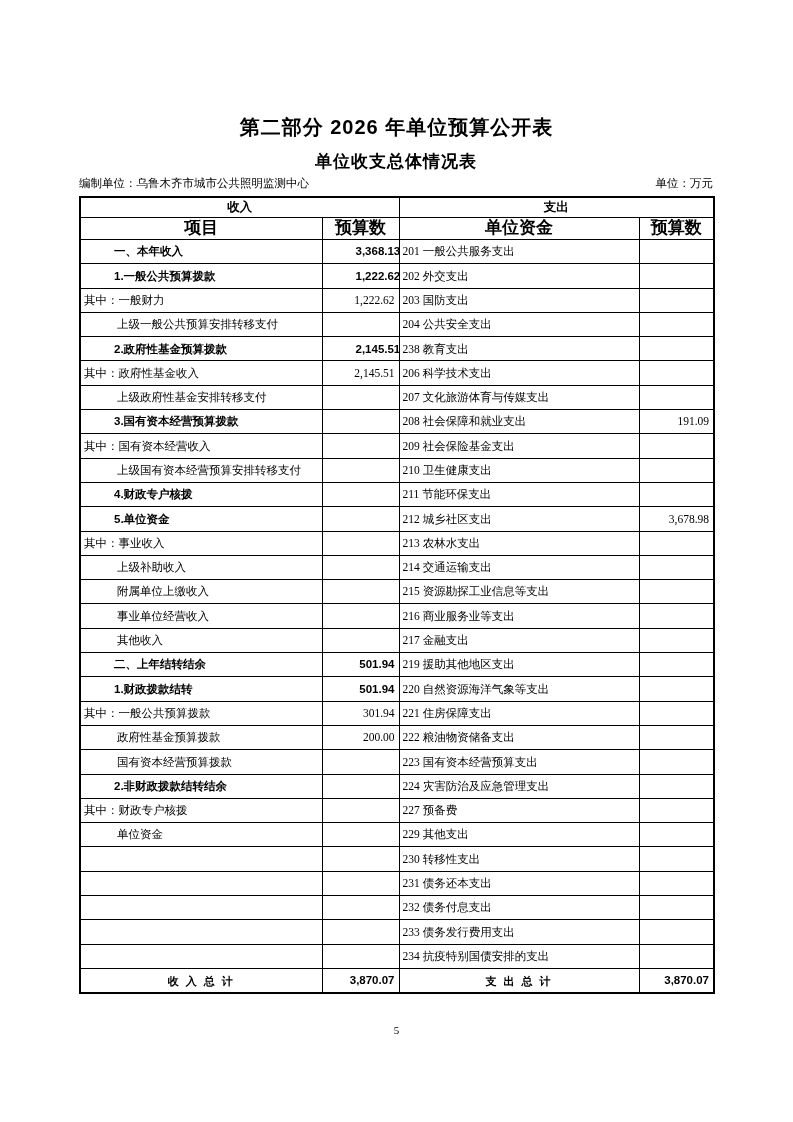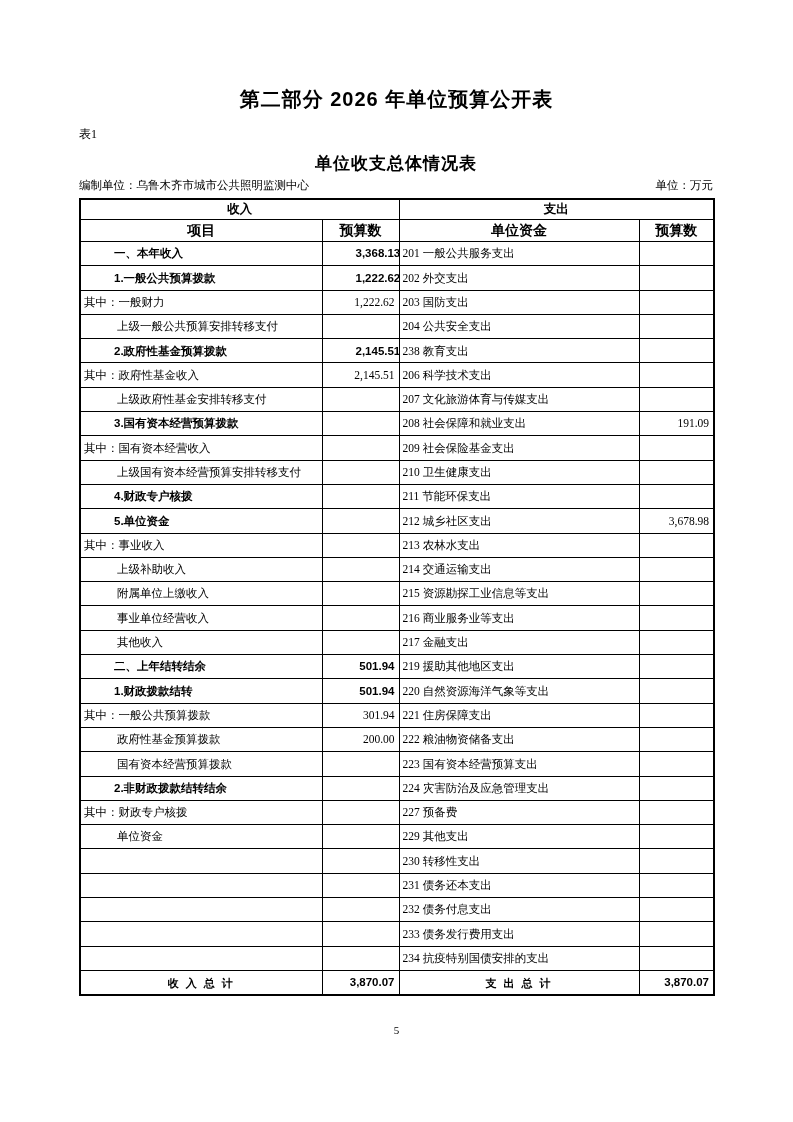--- a/index.html
+++ b/index.html
@@ -6,21 +6,21 @@
   .page {
     position: relative;
     width: 793px;
     height: 1122px;
     background: #ffffff;
     color: #000000;
     font-family: "Liberation Serif", "DejaVu Serif", serif;
     overflow: hidden;
   }
   .doc-title {
-    padding-top: 86px;
+    padding-top: 114px;
     text-align: center;
     font-size: 20px;
     font-weight: bold;
     font-family: "Liberation Sans", "DejaVu Sans", sans-serif;
     letter-spacing: 1px;
   }
   .content { width: 634px; margin-left: 79px; }
   .table-label { margin-top: 13px; font-size: 12px; }
   .table-title {
     margin-top: 9px;
@@ -57,21 +57,21 @@
     height: 19px;
     text-align: center;
     font-weight: bold;
     font-size: 12.5px;
     font-family: "Liberation Sans", "DejaVu Sans", sans-serif;
   }
   .budget-table thead tr.h2row th {
     height: 21px;
     text-align: center;
     font-weight: bold;
-    font-size: 14px;
+    font-size: 17px;
     font-family: "Liberation Sans", "DejaVu Sans", sans-serif;
   }
   td.item { text-align: left; padding-left: 3px; }
   td.item.ind { padding-left: 36px; margin-top: 8px; }
   td.num { text-align: right; padding-right: 4px; }
   td.b {
     font-weight: bold;
     font-family: "Liberation Sans", "DejaVu Sans", sans-serif;
     font-size: 11.5px;
     padding-left: 33px;
@@ -97,21 +97,20 @@
     font-size: 11px;
   }
 </style>
 </head>
 <body>
 
 <div class="page">
   <div class="doc-title">第二部分 2026 年单位预算公开表</div>
 
   <div class="content">
-    <div class="table-label">表1</div>
     <div class="table-title">单位收支总体情况表</div>
 
     <div class="meta-row">
       <span>编制单位：乌鲁木齐市城市公共照明监测中心</span>
       <span>单位：万元</span>
     </div>
 
     <table class="budget-table">
       <colgroup>
         <col style="width:242px">

